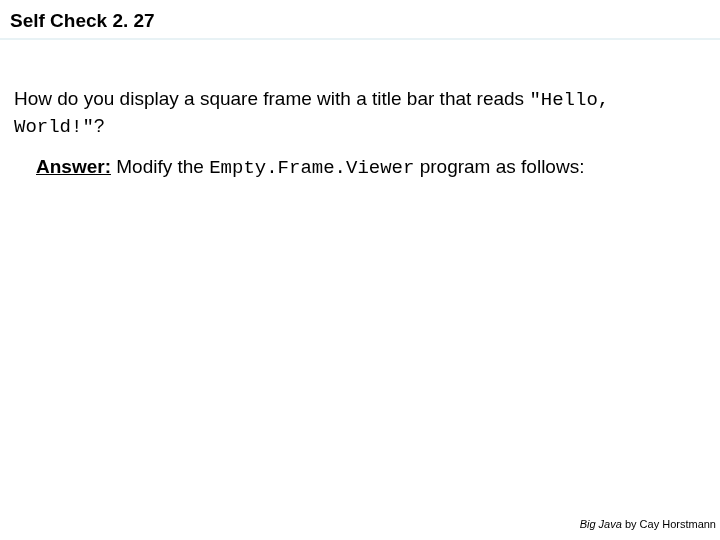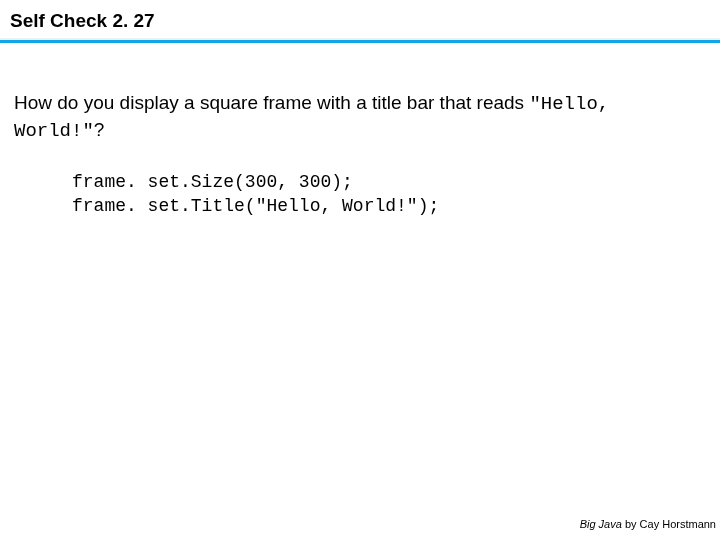--- a/index.html
+++ b/index.html
@@ -7,21 +7,21 @@
     width: 720px;
     height: 540px;
     background: #ffffff;
     font-family: Arial, Helvetica, sans-serif;
     color: #000;
     position: relative;
     overflow: hidden;
   }
   .header {
     padding: 10px 10px 6px 10px;
-    border-bottom: 5px solid #0ea5e9;
+    border-bottom: 1px solid #0ea5e9;
     position: relative;
   }
   .header::after {
     content: "";
     position: absolute;
     left: 0; right: 0; bottom: -2px;
     height: 2px;
     background: #e8f2f5;
   }
   .title {
@@ -75,20 +75,21 @@
 <div class="header">
   <div class="title">Self Check 2. 27</div>
 </div>
 
 <div class="content">
   <div class="question">
     <span>How do you display a square frame with a title bar that reads </span><span class="code">"Hello, World!"</span><span>?</span>
   </div>
 
   <div class="answer-block">
-    <div class="code-block"><span>frame. set.Size(300, 300);</span>
-<span>frame. set.Title("Hello, World!");</span></div>
+    <div class="answer-line">
+      <span class="answer-label">Answer:</span><span> Modify the </span><span class="code">Empty.Frame.Viewer</span><span> program as follows:</span>
+    </div>
   </div>
 </div>
 
 <div class="footer">
   <div><span class="book">Big Java</span><span> by Cay Horstmann</span></div>
 </div>
 
 </body></html>

